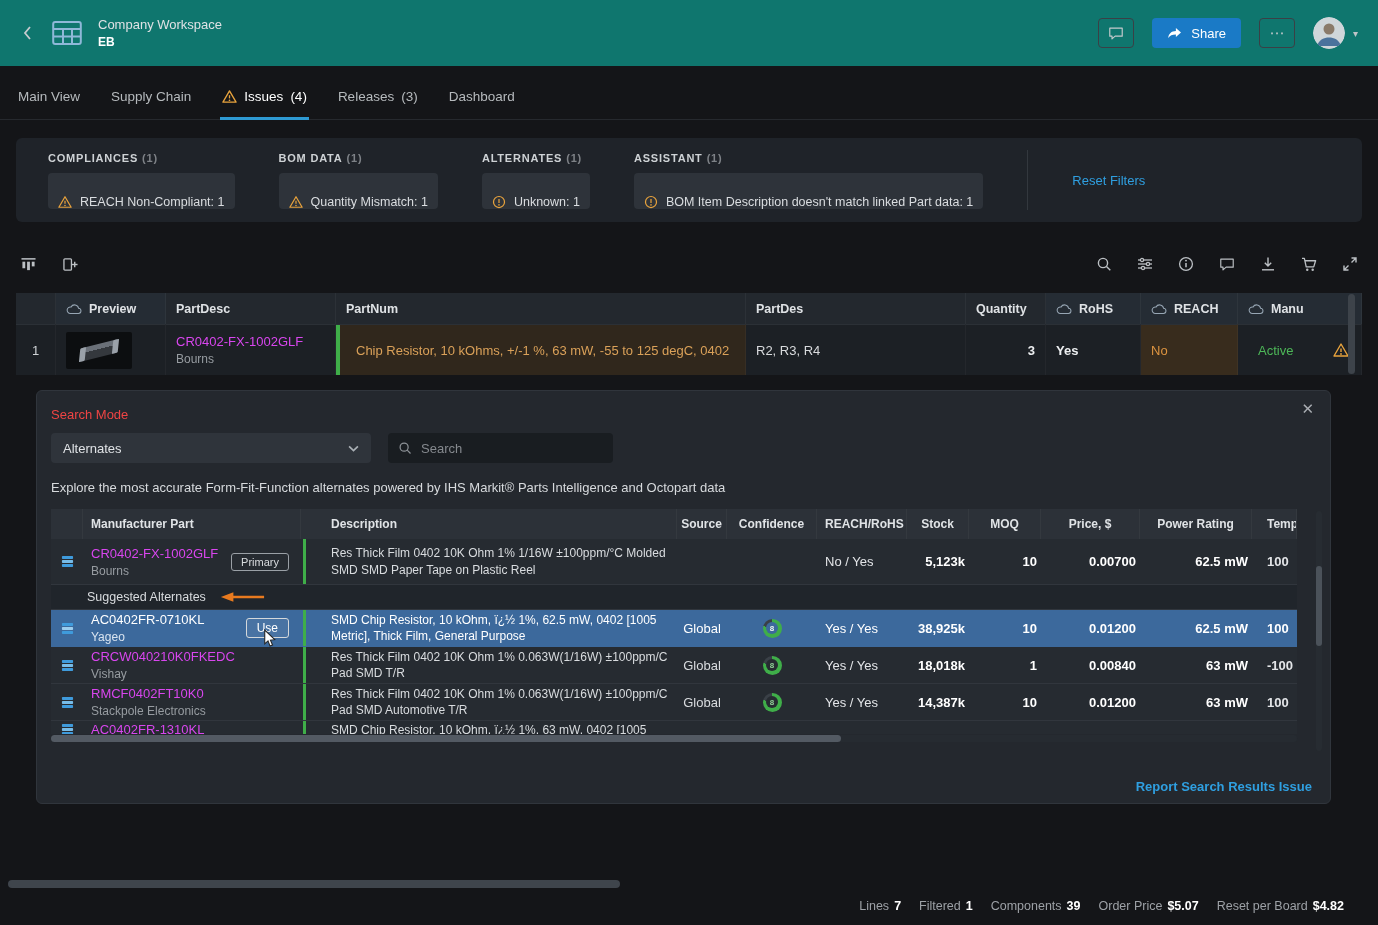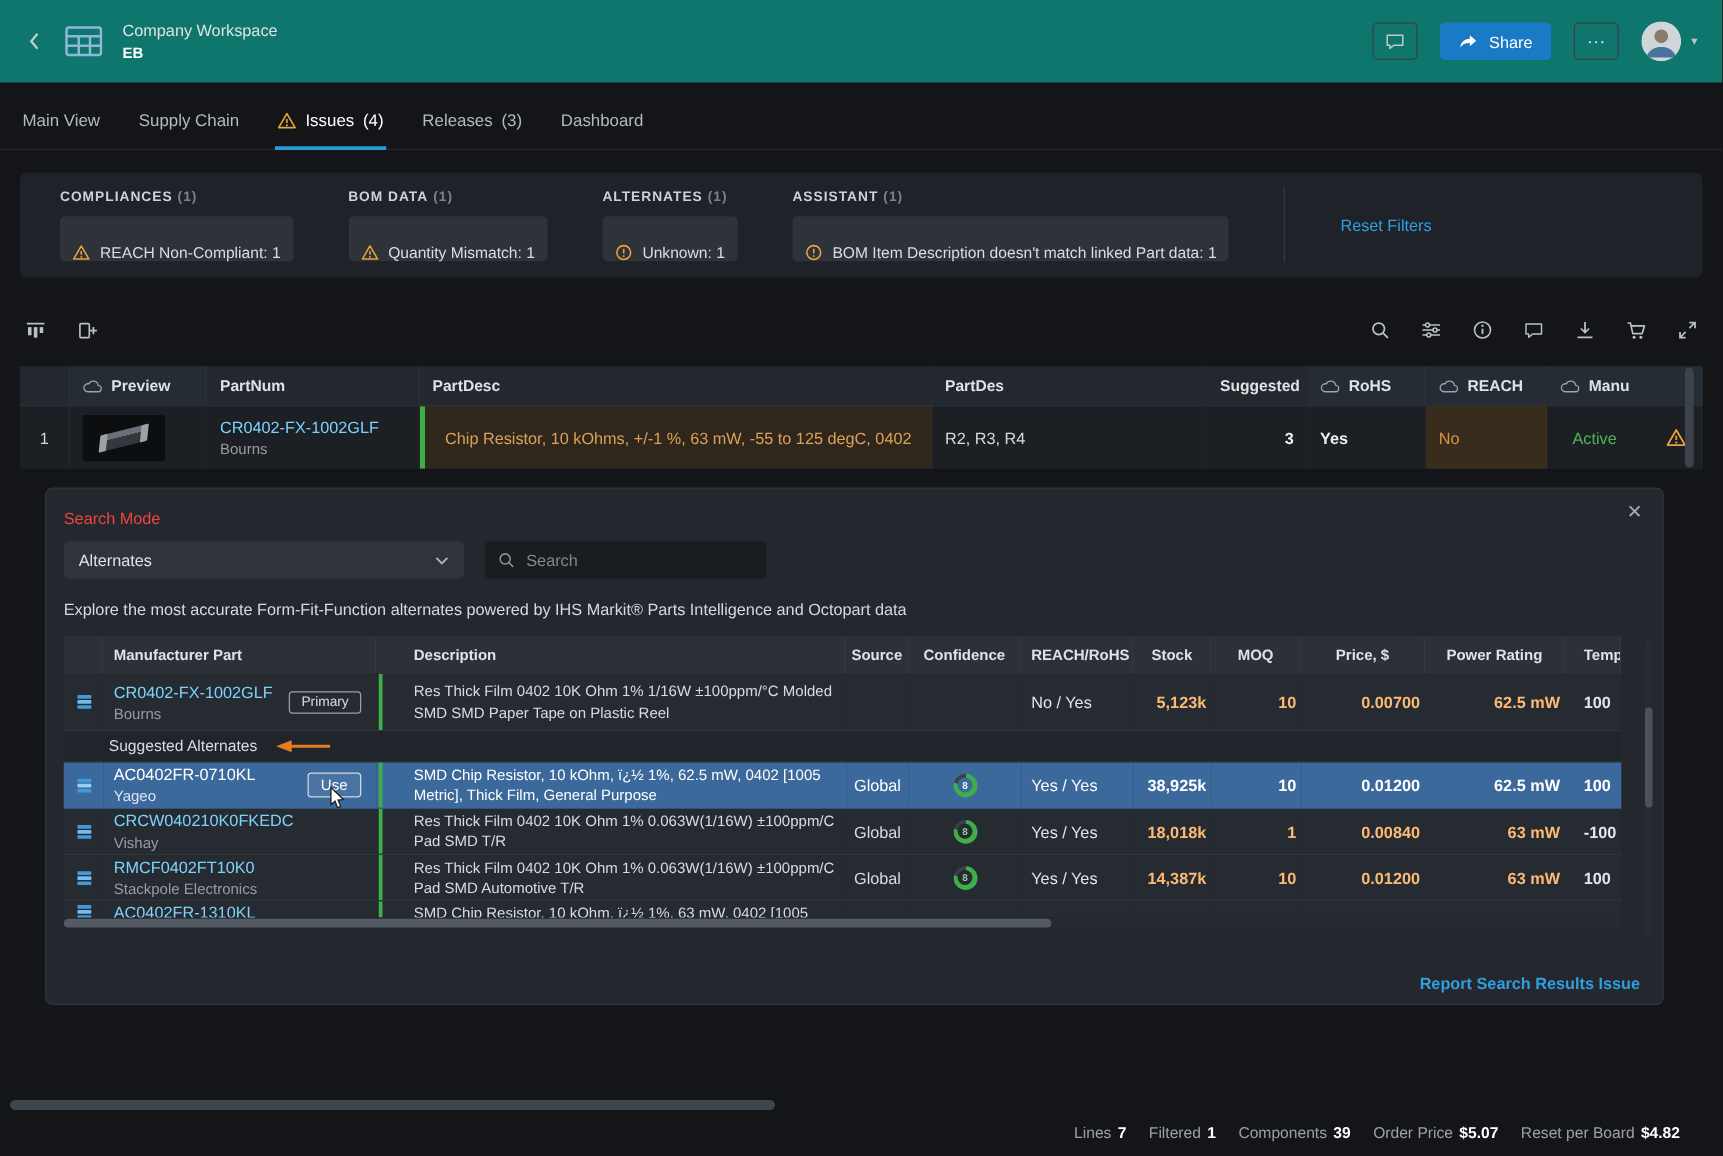--- a/index.html
+++ b/index.html
@@ -46,21 +46,21 @@
   .bgrid{display:grid;grid-template-columns:40px 110px 170px 410px 220px 80px 95px 97px 1fr}
   .bh{height:31px;background:#23282e;display:flex;align-items:center;padding:0 10px;font-weight:bold;font-size:12.5px;color:#dfe2e5;border-right:1px solid rgba(255,255,255,.045);gap:7px;white-space:nowrap;overflow:hidden}
   .bh.cloudcol{background:#252c34}
   .bc{background:#1c2025;height:51px;display:flex;align-items:center;padding:0 10px;border-right:1px solid rgba(255,255,255,.035);border-top:1px solid #2b3036;overflow:hidden}
   .bc.num{justify-content:center;color:#cfd3d6}
   .thumb{width:66px;height:37px;background:#0c0e10;border-radius:2px;display:flex;align-items:center;justify-content:center}
   .chipimg{width:38px;height:13px;background:linear-gradient(180deg,#6a7078 0 38%,#34383d 38%);transform:rotate(-14deg) skewX(-20deg);border-radius:2px;position:relative}
   .chipimg::before,.chipimg::after{content:"";position:absolute;top:0;width:6px;height:100%;background:#9aa1a9;border-radius:1px}
   .chipimg::before{left:-1px}.chipimg::after{right:-1px}
   .pmeta{display:flex;flex-direction:column;gap:3px}
-  .pnum{font-size:13px;color:#7dd3fc}
+  .pnum{font-size:13px;color:#d946ef}
   .mfr{font-size:12px;color:#979ca1}
   .bc.desc{position:relative;background:rgba(222,148,56,.14);color:#daa159;padding-left:20px;font-size:13px}
   .gbar{position:absolute;left:0;top:0;bottom:0;width:4px;background:#3fae49}
   .bc.count{justify-content:flex-end;color:#eceef0;font-weight:bold}
   .bc.reachc{background:rgba(222,148,56,.18);color:#dd9440}
   .bc.life{justify-content:space-between;padding-left:20px;padding-right:12px}
   .lifetxt{color:#4db758}
 
   
   .panel{position:relative;margin:15px 0 0 36px;width:1295px;height:414px;background:#24282e;border:1px solid #30353c;border-radius:6px;padding:16px 14px 0}
@@ -82,21 +82,21 @@
   .arow>div{background:#262b31;border-bottom:1px solid #31363d;display:flex;align-items:center;overflow:hidden}
   .arow.prim>div{height:46px}
   .arow.std>div{height:37px}
   .arow.cut>div{height:13px;align-items:flex-start;padding-top:1px;border-bottom:none}
   .icell{justify-content:center}
   .pcell{justify-content:space-between;padding:0 12px 0 8px}
   .dcell{position:relative;padding-left:30px;font-size:12px;line-height:1.35;color:#d9dcdf}
   .dcell .gbar{left:2px;width:3px}
   .ccell{justify-content:center;color:#d9dcdf}
   .rcell{padding-left:8px;font-size:13px;color:#e3e5e8}
-  .ncell{justify-content:flex-end;padding-right:4px;font-size:13px;color:#fdba74;font-weight:bold}
+  .ncell{justify-content:flex-end;padding-right:4px;font-size:13px;color:#ffffff;font-weight:bold}
   .tcell{padding-left:15px;font-size:13px;color:#e3e5e8;white-space:nowrap;font-weight:bold}
   .badge{border:1px solid #9aa0a6;border-radius:3px;color:#d9dcdf;font-size:11px;padding:2px 9px;white-space:nowrap}
   .usebtn{border:1px solid #d4d8db;border-radius:3px;background:rgba(255,255,255,.07);color:#fff;font-size:12px;padding:2px 10px;cursor:pointer;font-family:inherit}
   .arow.sel>div{background:#3c699c;border-bottom-color:#3c699c}
   .arow.sel .pnum,.arow.sel .dcell,.arow.sel .ccell,.arow.sel .rcell,.arow.sel .ncell,.arow.sel .tcell{color:#fff}
   .arow.sel .mfr{color:#d9e4f0}
   .donut{width:19px;height:19px;border-radius:50%;background:conic-gradient(#3fae49 0 79%,#3a4047 79% 100%);display:flex;align-items:center;justify-content:center}
   .donut span{width:12.5px;height:12.5px;border-radius:50%;background:#262b31;color:#8fd096;font-size:8px;font-weight:bold;display:flex;align-items:center;justify-content:center}
   .arow.sel .donut span{background:#3c699c;color:#ecf6ef}
   .strip{height:25px;background:#20252b;border-bottom:1px solid #31363d;display:flex;align-items:center;gap:12px;padding-left:36px;font-size:12.5px;color:#d8dbde}
@@ -322,24 +322,24 @@
 
 <section class="bom">
   <div class="bgrid">
     <div class="bh"></div>
     <div class="bh cloudcol">
       <svg viewBox="0 0 20 14" width="16" height="12">
           <path d="M5.5 12.5 a4 4 0 1 1 .8 -7.9 a5 5 0 0 1 9.4 1.5 a3.2 3.2 0 0 1 -.4 6.4 z" fill="none" stroke="#97a6b4" stroke-width="1.3"></path>
         </svg>
       <span>Preview</span>
     </div>
+    <div class="bh">PartDesc</div>
     <div class="bh">PartNum</div>
-    <div class="bh">PartDesc</div>
     <div class="bh">PartDes</div>
-    <div class="bh">Suggested</div>
+    <div class="bh">Quantity</div>
     <div class="bh cloudcol">
       <svg viewBox="0 0 20 14" width="16" height="12">
           <path d="M5.5 12.5 a4 4 0 1 1 .8 -7.9 a5 5 0 0 1 9.4 1.5 a3.2 3.2 0 0 1 -.4 6.4 z" fill="none" stroke="#97a6b4" stroke-width="1.3"></path>
         </svg>
       <span>RoHS</span>
     </div>
     <div class="bh cloudcol">
       <svg viewBox="0 0 20 14" width="16" height="12">
           <path d="M5.5 12.5 a4 4 0 1 1 .8 -7.9 a5 5 0 0 1 9.4 1.5 a3.2 3.2 0 0 1 -.4 6.4 z" fill="none" stroke="#97a6b4" stroke-width="1.3"></path>
         </svg>

